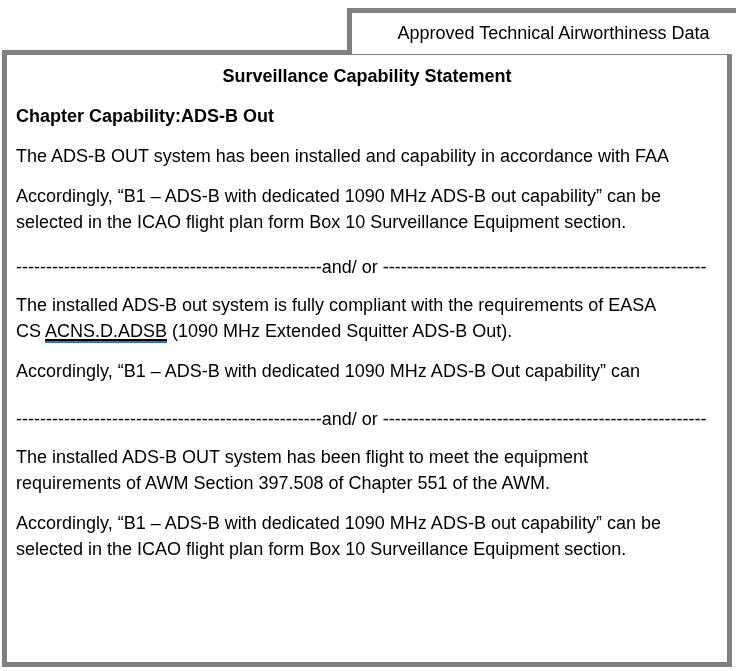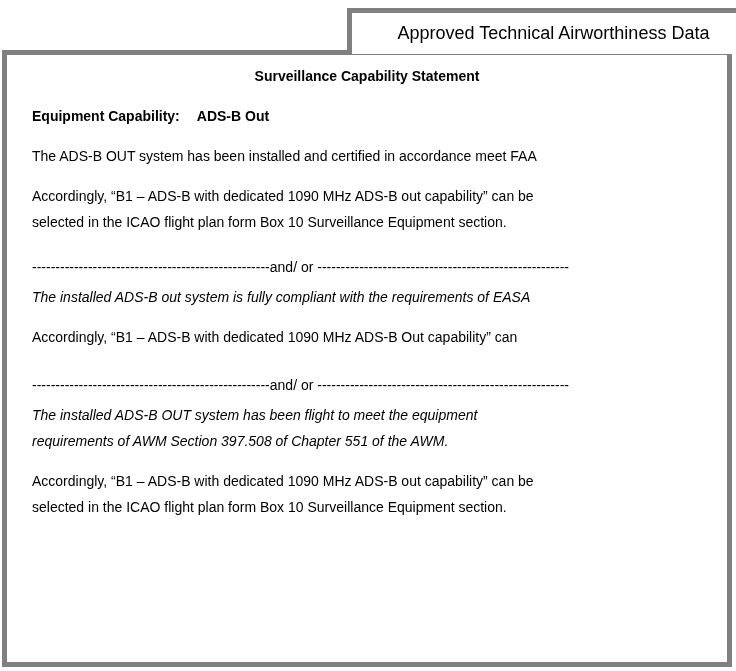--- a/index.html
+++ b/index.html
@@ -25,77 +25,78 @@
     color: #000000;
     white-space: nowrap;
     z-index: 2;
   }
   .statement-card {
     position: absolute;
     left: 2px; top: 50px;
     width: 730px; height: 617px;
     border: 5px solid #808080;
     background: #ffffff;
-    padding: 8px 25px;
-    font-size: 14px;
+    padding: 8px 9px;
+    font-size: 18px;
     line-height: 26px;
     z-index: 1;
   }
   .statement-title {
     font-weight: bold;
     text-align: center;
   }
   .capability-line {
     font-weight: bold;
     margin-top: 14px;
   }
-  .capability-value { margin-left: 17px; }
+  .capability-value { }
   .para { margin-top: 14px; }
   .sep {
     margin-top: 19px;
     white-space: nowrap;
     overflow: hidden;
   }
-  .sep + .para { margin-top: 4px; font-style: italic; }
+  .sep + .para { margin-top: 12px; }
   .sep.sep-2 { margin-top: 22px; }
   .ref-underline {
     text-decoration: underline;
     text-decoration-thickness: 1.5px;
     text-underline-offset: 2px;
     box-shadow: 0 2px 0 0 #2e75b6;
   }
 </style>
 </head>
 <body>
 
 <div class="header-tab">
   <span>Approved Technical Airworthiness Data</span>
 </div>
 
 <div class="statement-card">
 
   <div class="statement-title">Surveillance Capability Statement</div>
 
   <div class="capability-line">
-    <span>Equipment Capability:</span><span class="capability-value">ADS-B Out</span>
+    <span>Chapter Capability:</span><span class="capability-value">ADS-B Out</span>
   </div>
 
   <div class="para">
-    <div>The ADS-B OUT system has been installed and certified in accordance meet FAA</div>
+    <div>The ADS-B OUT system has been installed and capability in accordance with FAA</div>
   </div>
 
   <div class="para">
     <div>Accordingly, “B1 – ADS-B with dedicated 1090 MHz ADS-B out capability” can be</div>
     <div>selected in the ICAO flight plan form Box 10 Surveillance Equipment section.</div>
   </div>
 
   <div class="sep sep-1">---------------------------------------------------and/ or ------------------------------------------------------</div>
 
   <div class="para">
     <div>The installed ADS-B out system is fully compliant with the requirements of EASA</div>
+    <div><span>CS </span><span class="ref-underline">ACNS.D.ADSB</span><span> (1090 MHz Extended Squitter ADS-B Out).</span></div>
   </div>
 
   <div class="para">
     <div>Accordingly, “B1 – ADS-B with dedicated 1090 MHz ADS-B Out capability” can</div>
   </div>
 
   <div class="sep sep-2">---------------------------------------------------and/ or ------------------------------------------------------</div>
 
   <div class="para">
     <div>The installed ADS-B OUT system has been flight to meet the equipment</div>

